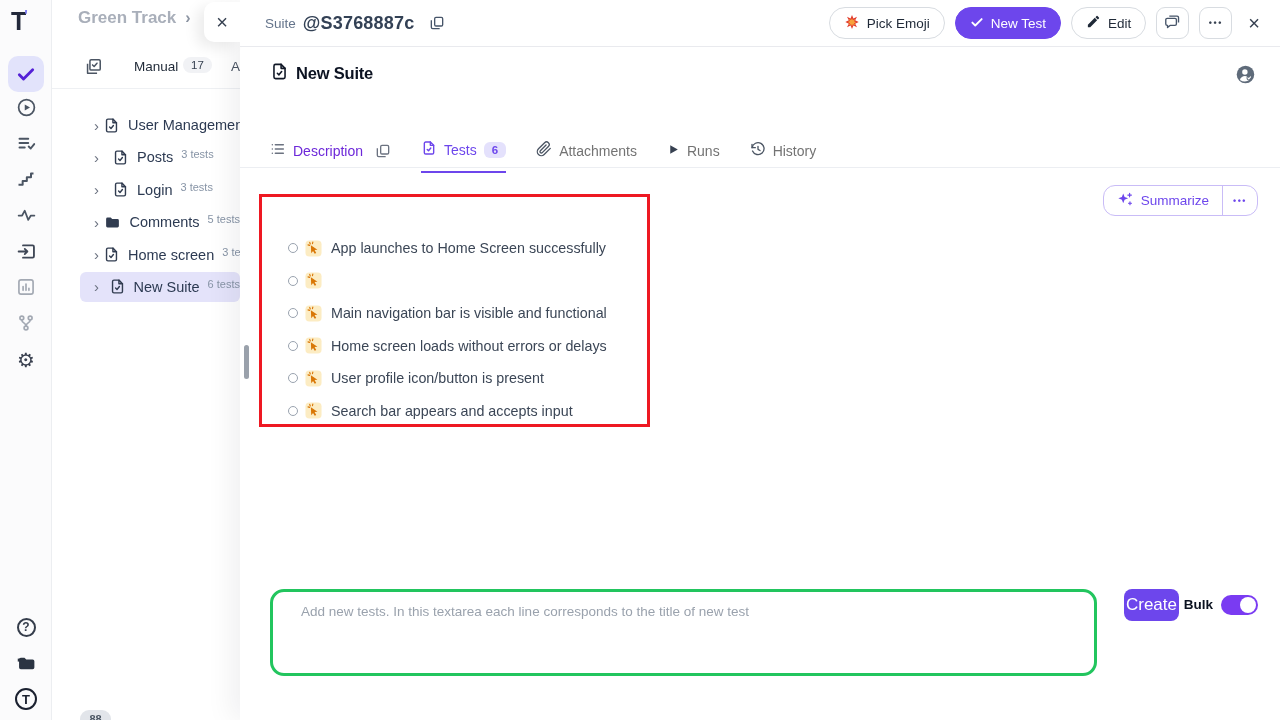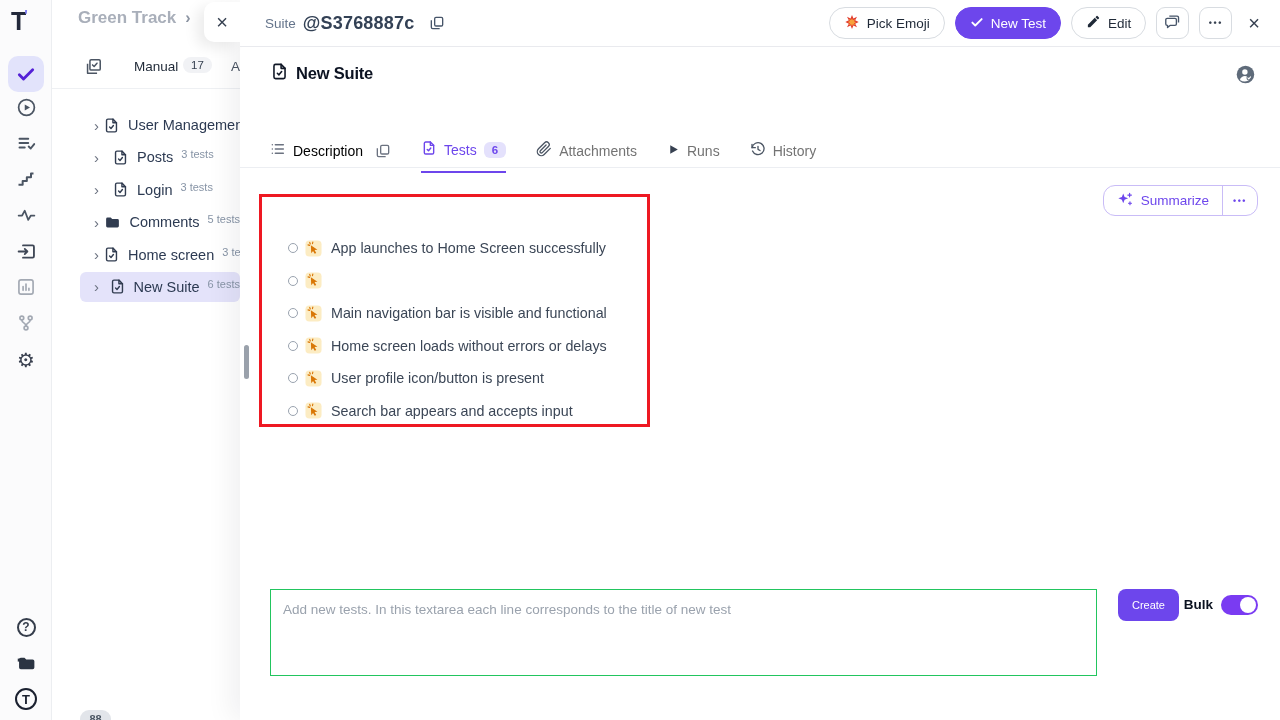--- a/index.html
+++ b/index.html
@@ -67,41 +67,41 @@
   .dots{font-size:9px;letter-spacing:1.5px;color:#374151;font-weight:700;}
   .plain-x{margin-left:6px;cursor:pointer;}
 
   .heading{position:absolute;left:30px;top:62px;display:flex;align-items:center;gap:7px;}
   .heading .title{font-size:16.5px;font-weight:700;color:#0c1322;letter-spacing:-.2px;}
   .avatar{position:absolute;right:24px;top:64px;cursor:pointer;}
 
   .tabs{position:absolute;left:30px;top:140px;display:flex;gap:30px;}
   .tab{display:flex;align-items:center;gap:7px;font-size:14px;color:#737373;padding-bottom:12px;cursor:pointer;}
   .tab .tlabel{white-space:nowrap;}
-  .tab.description{color:#000000;}
+  .tab.description{color:#6d28d9;}
   .tab.active{color:var(--accent);border-bottom:2px solid var(--accent);}
   .tab-badge{background:var(--accent-soft);color:var(--accent);font-size:11.5px;font-weight:600;border-radius:6px;padding:2px 8px;}
   .tab-copy{margin-left:5px;display:flex;}
   .tabs-divider{position:absolute;left:0;right:0;top:167px;height:1px;background:#eceef2;}
 
   .summarize{position:absolute;right:22px;top:185px;height:31px;display:flex;align-items:stretch;border:1px solid #c9bcf7;border-radius:12px;background:#fff;overflow:hidden;cursor:pointer;}
   .summarize .main{display:flex;align-items:center;gap:8px;padding:0 13px;font-size:13.5px;font-weight:500;color:var(--accent);}
   .summarize .sep{width:1px;background:#c9bcf7;}
   .summarize .more{width:34px;display:flex;align-items:center;justify-content:center;color:var(--accent);font-size:9px;letter-spacing:1.5px;font-weight:700;}
 
   .test-list{position:absolute;left:48px;top:232px;}
   .test-row{height:32.5px;display:flex;align-items:center;cursor:pointer;}
   .t-circle-state{width:10px;height:10px;border:1.5px solid #9aa3af;border-radius:50%;flex:none;}
   .t-emoji{margin-left:7px;flex:none;display:flex;}
   .t-title{margin-left:9px;font-size:14.3px;color:#3b4656;white-space:nowrap;}
 
   .annotation{position:absolute;left:19px;top:194px;width:391px;height:233px;border:3px solid var(--red);pointer-events:none;z-index:7;}
-  .new-tests-input{position:absolute;left:30px;top:589px;width:827px;height:87px;border:1px solid #22c55e;border-radius:0;padding:12px 12px;font-size:13.5px;color:#374151;resize:none;outline:none;}
+  .new-tests-input{position:absolute;left:30px;top:589px;width:827px;height:87px;border:3px solid #22c55e;border-radius:14px;padding:12px 28px;font-size:13.5px;color:#374151;resize:none;outline:none;}
   .new-tests-input::placeholder{color:#9aa2ad;}
-  .create-btn{position:absolute;right:101px;top:589px;height:32px;padding:0 14px;border:none;border-radius:8px;background:var(--accent);color:#fff;font-size:11px;font-weight:500;cursor:pointer;}
+  .create-btn{position:absolute;right:101px;top:589px;height:32px;padding:0 2px;border:none;border-radius:8px;background:var(--accent);color:#fff;font-size:17px;font-weight:500;cursor:pointer;}
   .bulk-label{position:absolute;right:67px;top:597px;font-size:13.5px;font-weight:700;color:#0b1220;}
   .toggle{position:absolute;right:22px;top:595px;width:37px;height:20px;border-radius:10px;background:#7a3bf2;cursor:pointer;}
   .toggle .knob{position:absolute;right:2px;top:2px;width:16px;height:16px;border-radius:50%;background:#fff;}
 </style>
 </head>
 <body>
 
 <div id="stage">
 
   <div class="rail">

